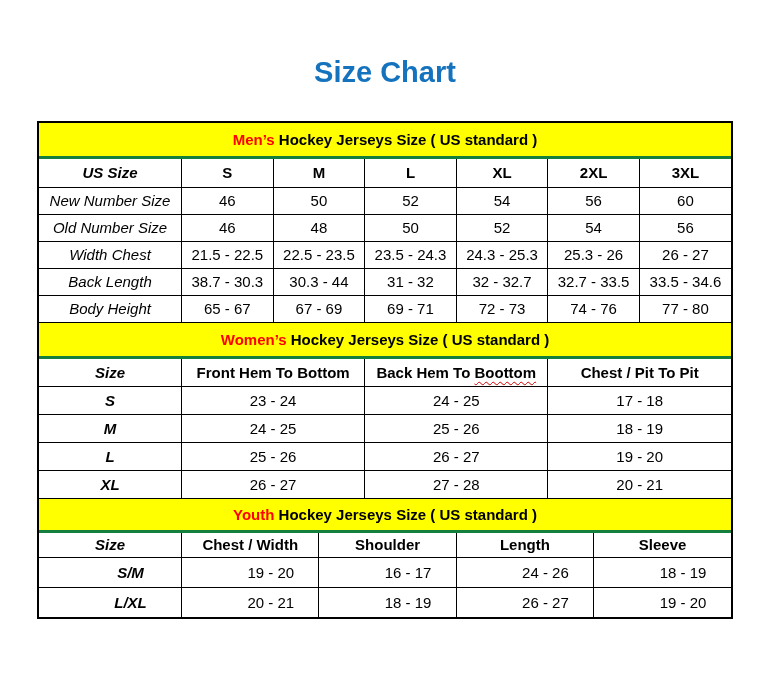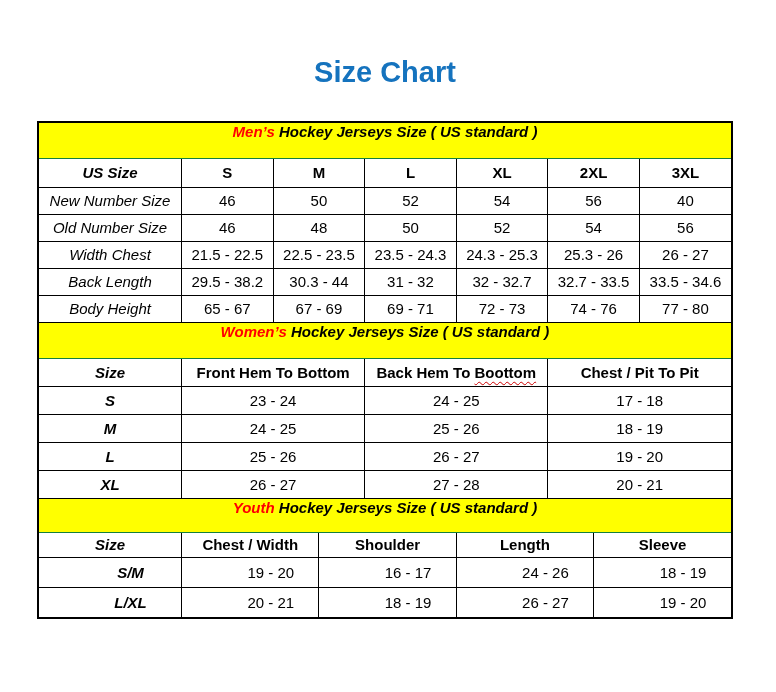--- a/index.html
+++ b/index.html
@@ -27,28 +27,27 @@
     position: absolute;
     left: 37px;
     top: 121px;
     width: 696px;
     border: 2px solid #000000;
     background: #ffffff;
   }
   .band {
     height: 36px;
     display: flex;
-    align-items: flex-start;
+    align-items: center;
     justify-content: center;
     background: #FFFF00;
-    border-bottom: 1px solid #15803d;
+    border-bottom: 3px solid #15803d;
     font-weight: bold;
     font-size: 15px;
     color: #000000;
-    font-style: italic;
   }
   .band.youth-band { height: 34px; }
   .band .hl { color: #FF0000; white-space: pre; }
   .band .rest { white-space: pre; }
 
   table {
     width: 100%;
     border-collapse: collapse;
     table-layout: fixed;
   }
@@ -119,21 +118,21 @@
       <th>2XL</th>
       <th>3XL</th>
     </tr>
     <tr>
       <td>New Number Size</td>
       <td>46</td>
       <td>50</td>
       <td>52</td>
       <td>54</td>
       <td>56</td>
-      <td>40</td>
+      <td>60</td>
     </tr>
     <tr>
       <td>Old Number Size</td>
       <td>46</td>
       <td>48</td>
       <td>50</td>
       <td>52</td>
       <td>54</td>
       <td>56</td>
     </tr>
@@ -141,21 +140,21 @@
       <td>Width Chest</td>
       <td>21.5 - 22.5</td>
       <td>22.5 - 23.5</td>
       <td>23.5 - 24.3</td>
       <td>24.3 - 25.3</td>
       <td>25.3 - 26</td>
       <td>26 - 27</td>
     </tr>
     <tr>
       <td>Back Length</td>
-      <td>29.5 - 38.2</td>
+      <td>38.7 - 30.3</td>
       <td>30.3 - 44</td>
       <td>31 - 32</td>
       <td>32 - 32.7</td>
       <td>32.7 - 33.5</td>
       <td>33.5 - 34.6</td>
     </tr>
     <tr>
       <td>Body Height</td>
       <td>65 - 67</td>
       <td>67 - 69</td>

